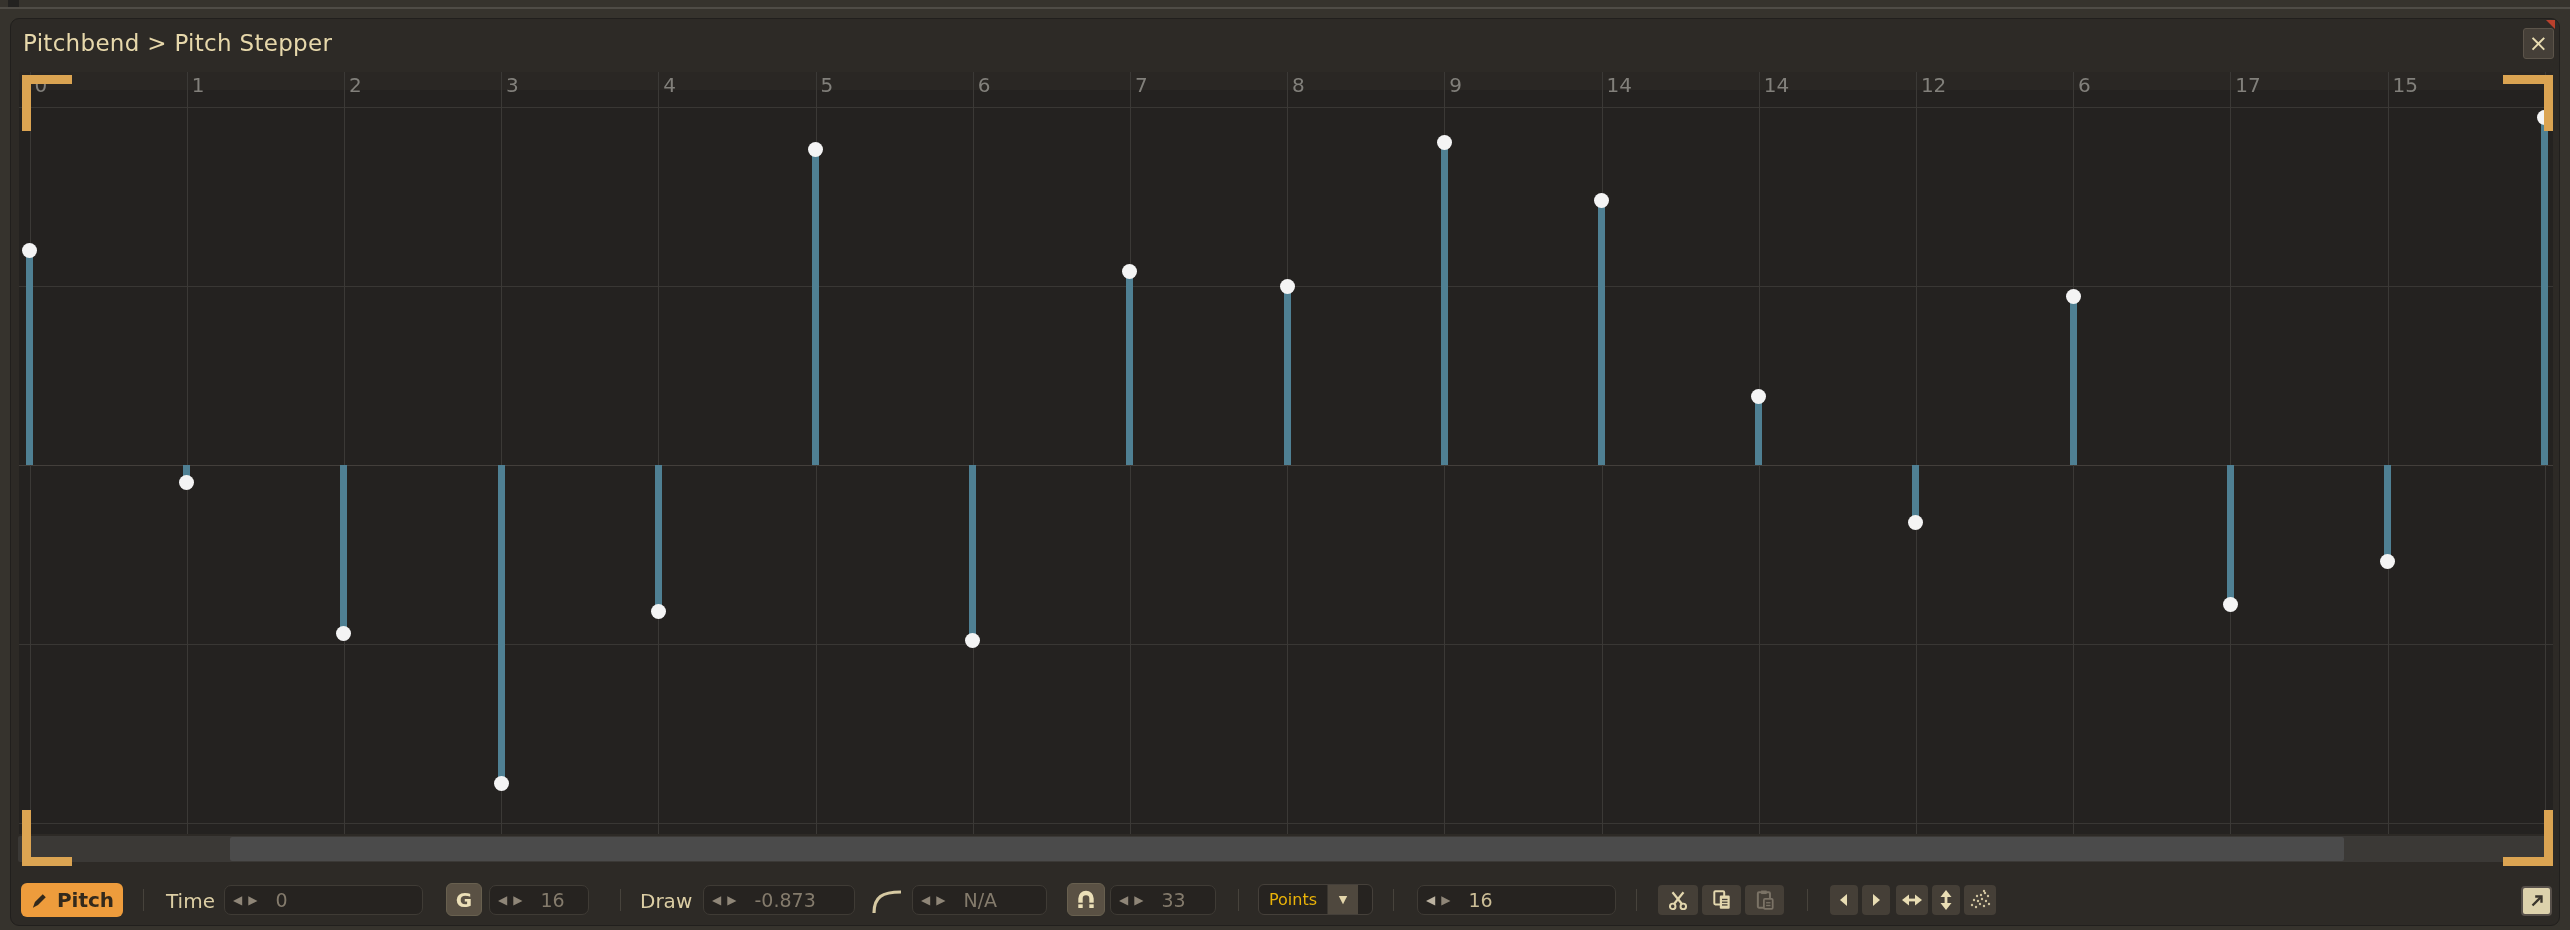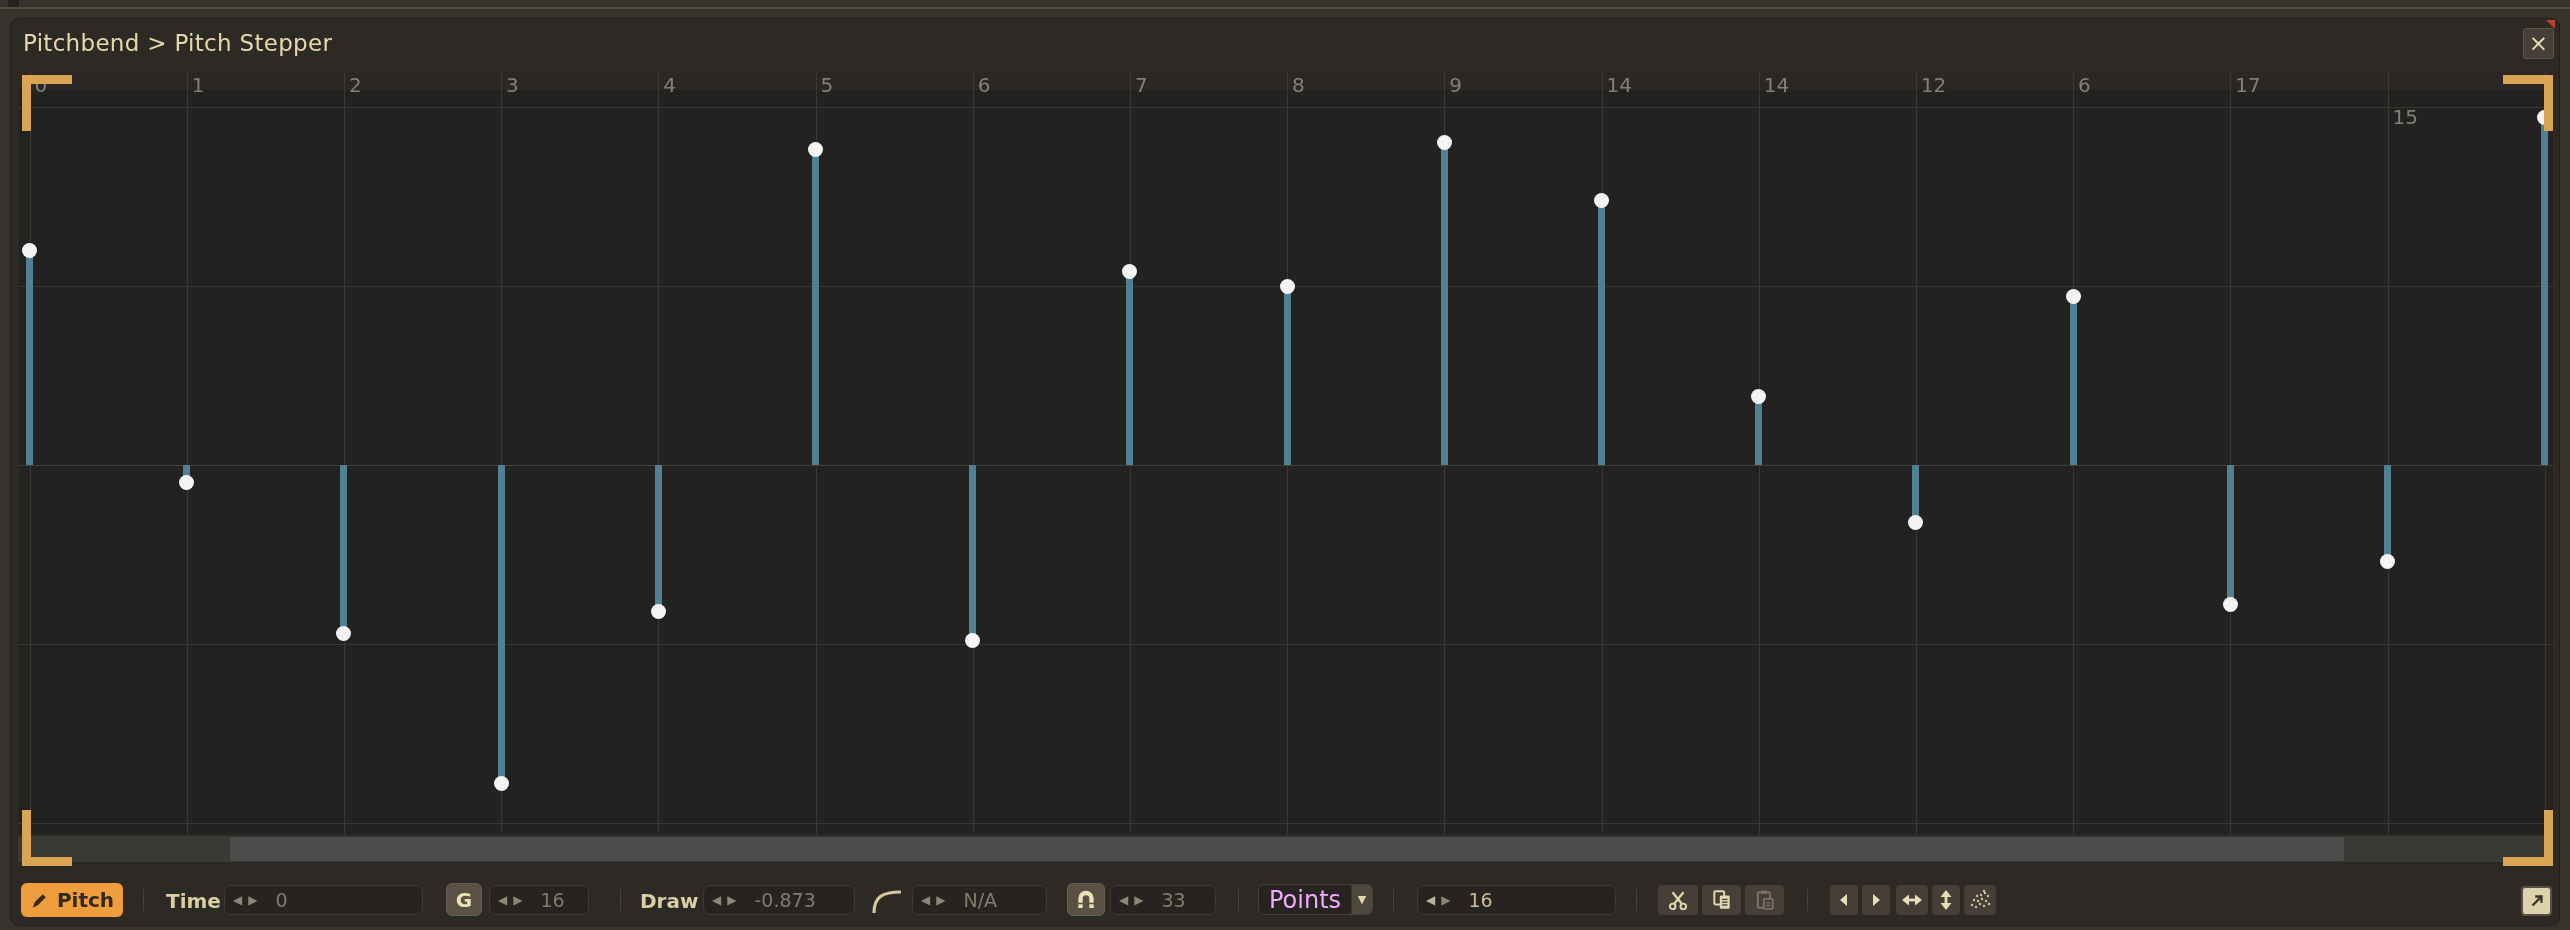--- a/index.html
+++ b/index.html
@@ -23,39 +23,39 @@
   .hline.center{background:#433f3b;}
   .rnum{position:absolute;top:1px;font-size:20px;color:#82807b;}
   .bar{position:absolute;width:7px;background:#4f8093;}
   .dot{position:absolute;width:15px;height:15px;border-radius:50%;background:#f4f4f4;}
   
   .bracket{position:absolute;background:#dba452;z-index:6;}
   
   .sb-track{position:absolute;left:18px;top:836px;width:2535px;height:26px;background:#3b3936;border-radius:2px;}
   .sb-thumb{position:absolute;left:230px;top:837px;width:2114px;height:24px;background:#4b4b4b;border-radius:2px;}
   
-  .tb-label{position:absolute;top:889px;font-size:20px;font-weight:bold;color:#dccea4;}
+  .tb-label{position:absolute;top:889px;font-size:20px;font-weight:normal;color:#dccea4;}
   .sep{position:absolute;top:889px;width:1px;height:22px;background:#47433c;}
   .field{position:absolute;top:885px;height:30px;background:#262320;border:1px solid #3f3b35;
          border-radius:7px;box-sizing:border-box;display:flex;align-items:center;padding:0 8px;gap:6px;}
   .fa{font-size:12px;color:#8f8678;line-height:1;}
   .fa.bright{color:#bbb2a0;}
   .fv{font-size:19px;color:#847b6c;margin-left:12px;white-space:nowrap;}
   .fv.hl{color:#cbbd96;}
   .iconbtn{position:absolute;top:885px;height:30px;background:#453f37;border-radius:4px;
            display:flex;align-items:center;justify-content:center;cursor:pointer;}
   .toggle{position:absolute;top:883px;height:33px;background:#5a5144;border:1px solid #68604f;
           border-radius:6px;box-sizing:border-box;display:flex;align-items:center;justify-content:center;cursor:pointer;}
   .drawbtn{position:absolute;left:21px;top:883px;width:102px;height:34px;background:#ee9c3c;border-radius:6px;
            display:flex;align-items:center;justify-content:center;gap:8px;cursor:pointer;}
   .drawbtn span{font-size:20px;font-weight:bold;color:#33291c;}
   .gglyph{font-size:20px;font-weight:bold;color:#ece0b8;}
   .ddown{position:absolute;top:884px;height:31px;display:flex;background:#262320;border:1px solid #45403a;
          border-radius:6px;box-sizing:border-box;overflow:hidden;cursor:pointer;}
-  .ddown .dlabel{display:flex;align-items:center;padding:0 10px;font-size:24px;color:#f0abfc;text-align:right;}
+  .ddown .dlabel{display:flex;align-items:center;padding:0 10px;font-size:16px;color:#eab308;text-align:right;}
   .ddown .dbtn{width:30px;background:#4f483e;display:flex;align-items:center;justify-content:center;
                color:#e4d6ab;font-size:11px;border-left:1px solid #3a3630;}
   .expandbtn{position:absolute;left:2521px;top:886px;width:31px;height:30px;background:#ddd2ac;
              border:2px solid #57504a;border-radius:4px;box-sizing:border-box;display:flex;
              align-items:center;justify-content:center;cursor:pointer;}
   svg{display:block;}
 </style>
 </head>
 <body>
 
@@ -131,21 +131,21 @@
       <div class="dot" style="left: 1889.4px; top: 442.78px;"></div>
       <div class="vline" style="left: 2054.1px;"></div>
       <div class="rnum" style="left: 2059.1px;">6</div>
       <div class="bar" style="left: 2050.6px; top: 224.74px; height: 168.26px;"></div>
       <div class="dot" style="left: 2046.6px; top: 217.24px;"></div>
       <div class="vline" style="left: 2211.3px;"></div>
       <div class="rnum" style="left: 2216.3px;">17</div>
       <div class="bar" style="left: 2207.8px; top: 393px; height: 139.62px;"></div>
       <div class="dot" style="left: 2203.8px; top: 525.12px;"></div>
       <div class="vline" style="left: 2368.5px;"></div>
-      <div class="rnum" style="left: 2373.5px; margin-top: 32px;">15</div>
+      <div class="rnum" style="left: 2373.5px;">15</div>
       <div class="bar" style="left: 2365px; top: 393px; height: 96.66px;"></div>
       <div class="dot" style="left: 2361px; top: 482.16px;"></div>
       <div class="vline" style="left: 2525.7px;"></div>
       <div class="bar" style="left: 2522.2px; top: 45.74px; height: 347.26px;"></div>
       <div class="dot" style="left: 2518.2px; top: 38.24px;"></div>
     </div>
 
   <div class="bracket" style="left:22px;top:75px;width:50px;height:9px;"></div>
   <div class="bracket" style="left:22px;top:75px;width:9px;height:56px;"></div>
   <div class="bracket" style="left:2503px;top:75px;width:50px;height:9px;"></div>

